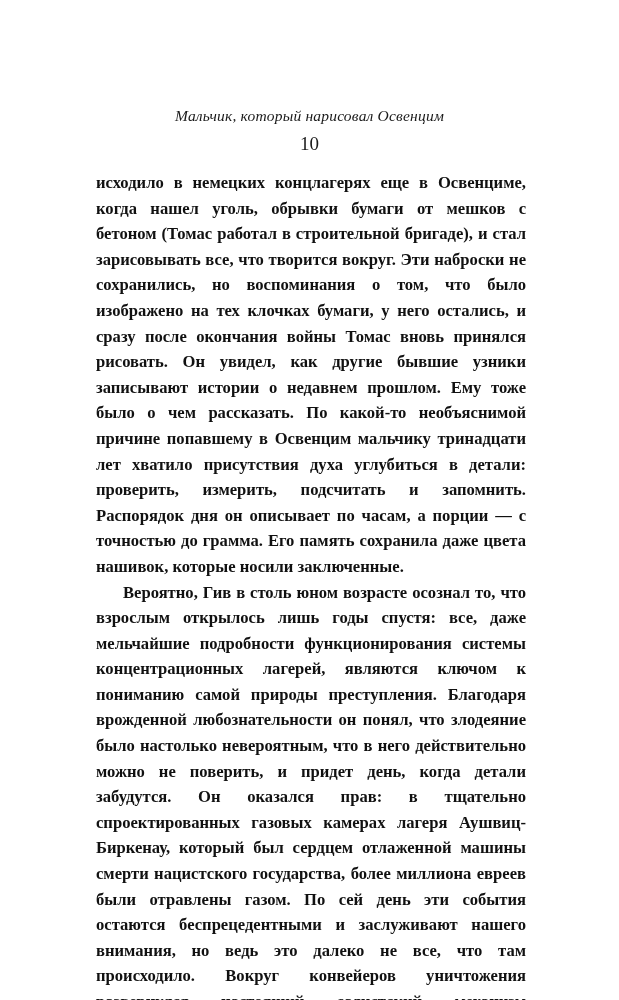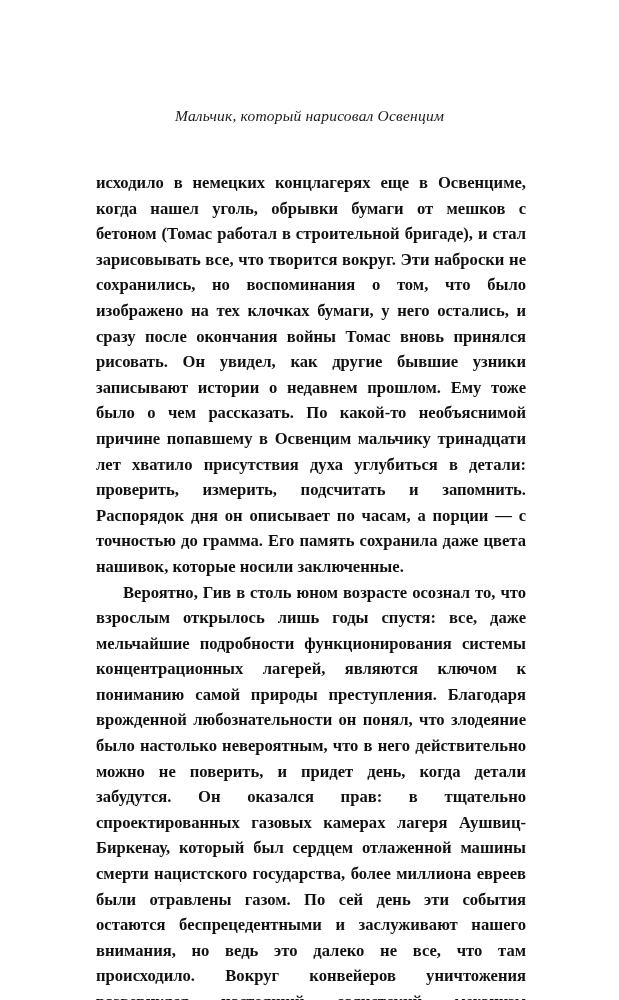--- a/index.html
+++ b/index.html
@@ -61,19 +61,20 @@
     text-indent: 27px;
   }
 </style>
 </head>
 <body>
 
 <div class="page">
 
   <div class="running-head">Мальчик, который нарисовал Освенцим</div>
 
+  <div class="folio">10</div>
 
   <div class="body-text">
     <p>исходило в немецких концлагерях еще в Освенциме, когда нашел уголь, обрывки бумаги от мешков с бетоном (Томас работал в строительной бригаде), и стал зарисовывать все, что творится вокруг. Эти наброски не сохранились, но воспоминания о том, что было изображено на тех клочках бумаги, у него остались, и сразу после окончания войны Томас вновь принялся рисовать. Он увидел, как другие бывшие узники записывают истории о недавнем прошлом. Ему тоже было о чем рассказать. По какой-то необъяснимой причине попавшему в Освенцим мальчику тринадцати лет хватило присутствия духа углубиться в детали: проверить, измерить, подсчитать и запомнить. Распорядок дня он описывает по часам, а порции — с точностью до грамма. Его память сохранила даже цвета нашивок, которые носили заключенные.</p>
     <p class="indent">Вероятно, Гив в столь юном возрасте осознал то, что взрослым открылось лишь годы спустя: все, даже мельчайшие подробности функционирования системы концентрационных лагерей, являются ключом к пониманию самой природы преступления. Благодаря врожденной любознательности он понял, что злодеяние было настолько невероятным, что в него действительно можно не поверить, и придет день, когда детали забудутся. Он оказался прав: в тщательно спроектированных газовых камерах лагеря Аушвиц-Биркенау, который был сердцем отлаженной машины смерти нацистского государства, более миллиона евреев были отравлены газом. По сей день эти события остаются беспрецедентными и заслуживают нашего внимания, но ведь это далеко не все, что там происходило. Вокруг конвейеров уничтожения развернулся настоящий садистский механизм ежедневных пыток и издевательств. Все это нашло отражение в первых рисунках, а затем и в тексте Гива.</p>
   </div>
 
 </div>
 
 </body></html>

